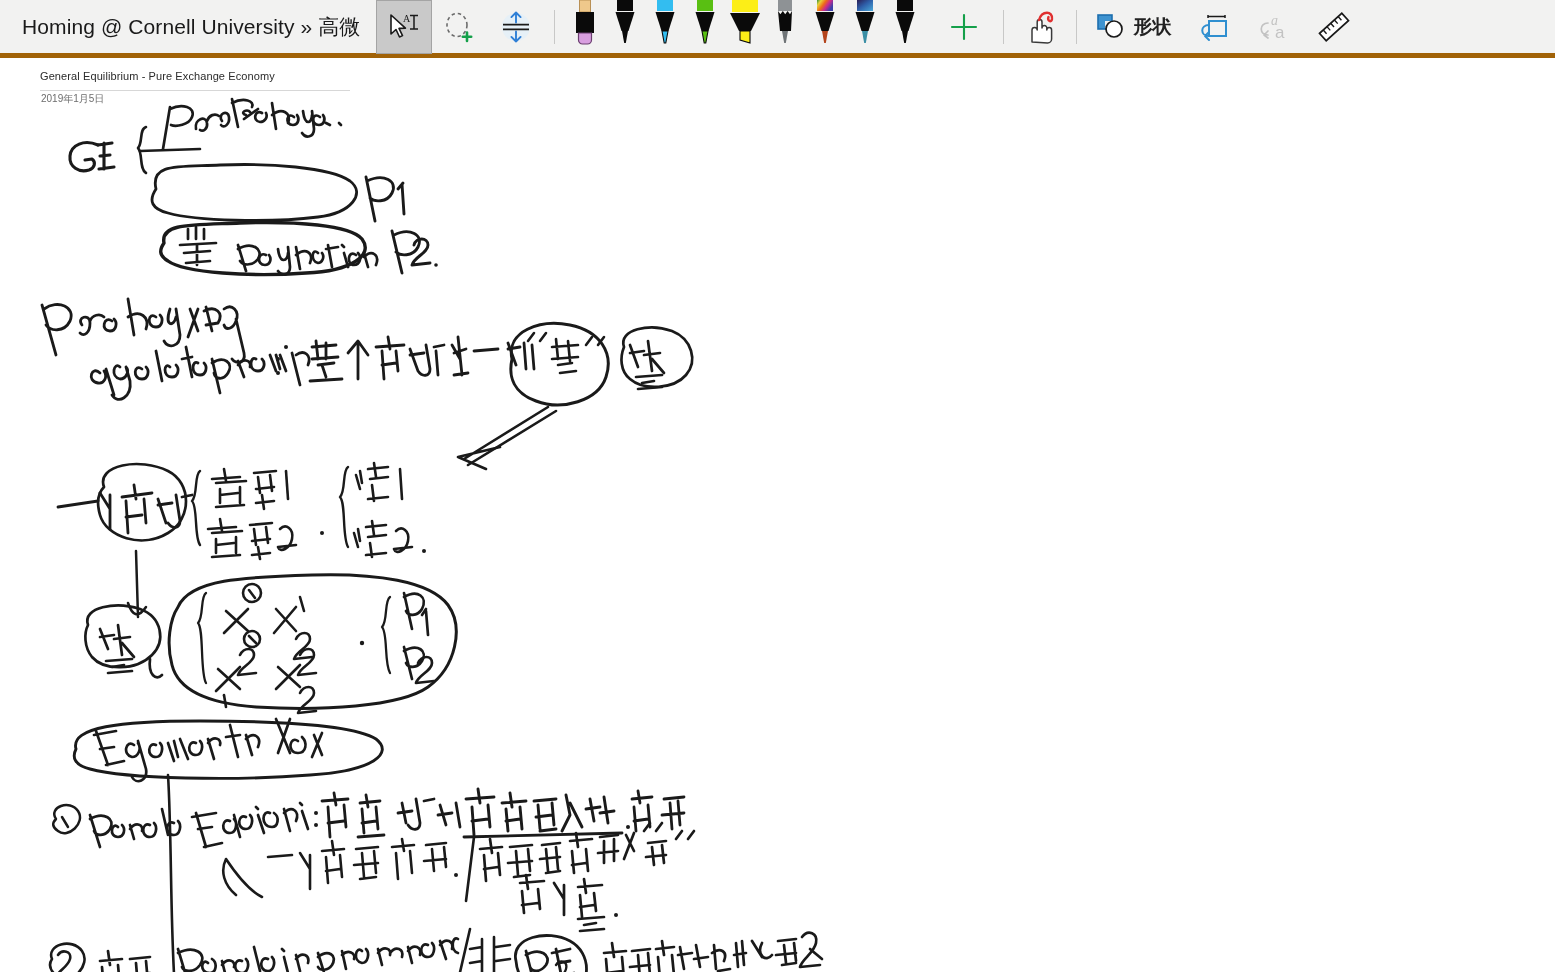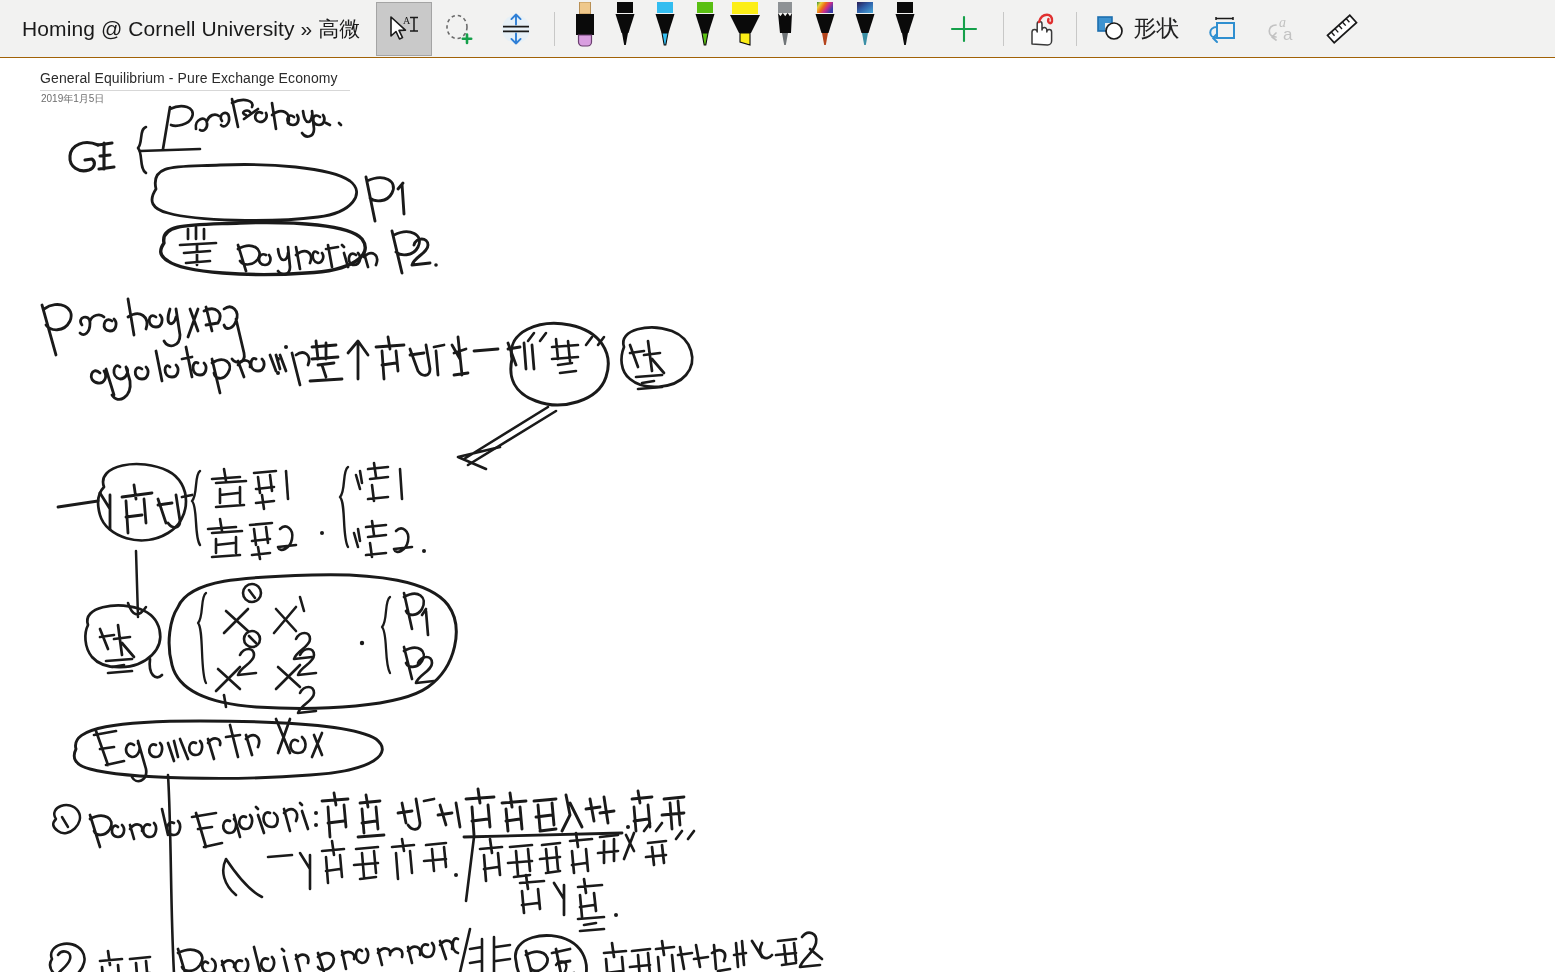--- a/index.html
+++ b/index.html
@@ -10,21 +10,21 @@
     -webkit-font-smoothing:antialiased;
   }
   #app{position:relative;width:1555px;height:972px;overflow:hidden;}
 
   
   .ribbon{
     position:absolute;left:0;top:0;width:1555px;height:58px;
     background:#f2f2f1;
     display:flex;align-items:center;
     box-sizing:border-box;
-    border-bottom:1px solid #a16207;
+    border-bottom:5px solid #a16207;
   }
   .nb-title{
     padding-left:22px;
     font-size:21px;color:#1a1a1a;
     white-space:nowrap;
     letter-spacing:.1px;
     flex:0 0 auto;
   }
 
   .tool-area{display:flex;align-items:center;height:58px;flex:1 1 auto;padding-left:16px;}
@@ -41,31 +41,31 @@
   .sep{
     width:1px;height:34px;background:#c8c8c7;flex:0 0 auto;margin:0 10px;
   }
 
   .pen-slot{
     width:40px;height:54px;flex:0 0 auto;
     display:flex;align-items:flex-start;justify-content:center;
     position:relative;
   }
 
-  .rlabel{font-size:23px;color:#222;margin-left:6px;white-space:nowrap;}
+  .rlabel{font-size:19px;color:#222;margin-left:6px;white-space:nowrap;font-weight:bold;}
   .rbtn{display:flex;align-items:center;height:54px;padding:0 8px;flex:0 0 auto;}
 
   
   .page{
     position:absolute;left:0;top:59px;width:1555px;height:913px;
     background:#ffffff;overflow:hidden;
   }
   .page-title{
     position:absolute;left:40px;top:11px;
-    font-size:14px;color:#2b2b2b;letter-spacing:.1px;white-space:nowrap;
+    font-size:11px;color:#2b2b2b;letter-spacing:.1px;white-space:nowrap;
   }
   .title-rule{
     position:absolute;left:40px;top:31px;width:310px;height:1px;background:#d7d7d7;
   }
   .page-date{
     position:absolute;left:41px;top:33px;
     font-size:10px;color:#6d6d6d;white-space:nowrap;
   }
   .ink-layer{position:absolute;left:0;top:0;width:1555px;height:913px;}
 </style>

